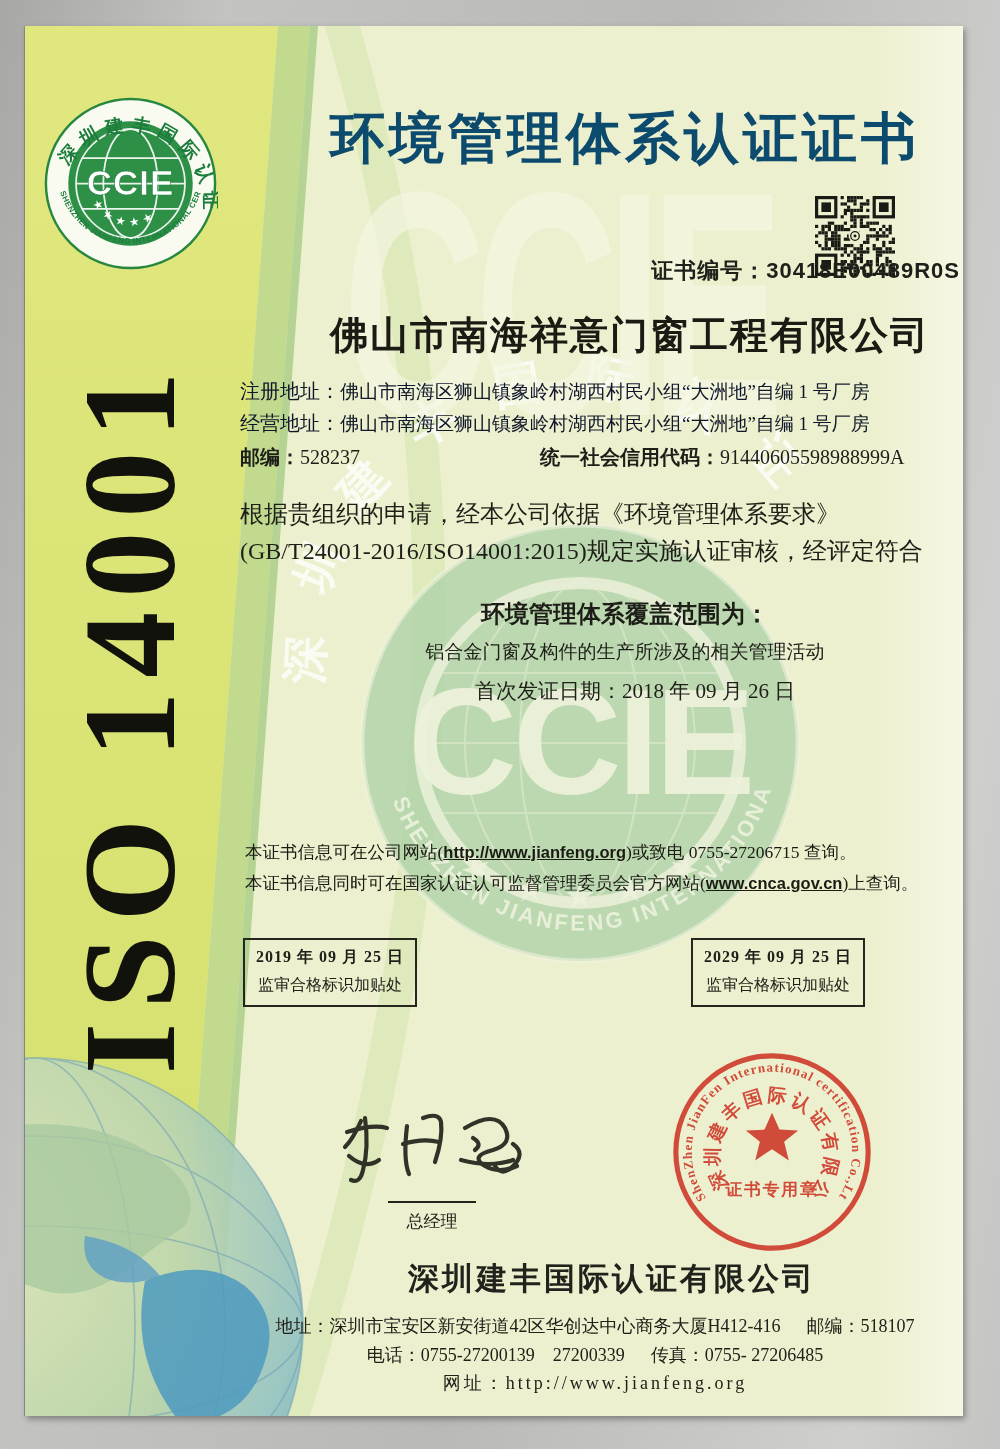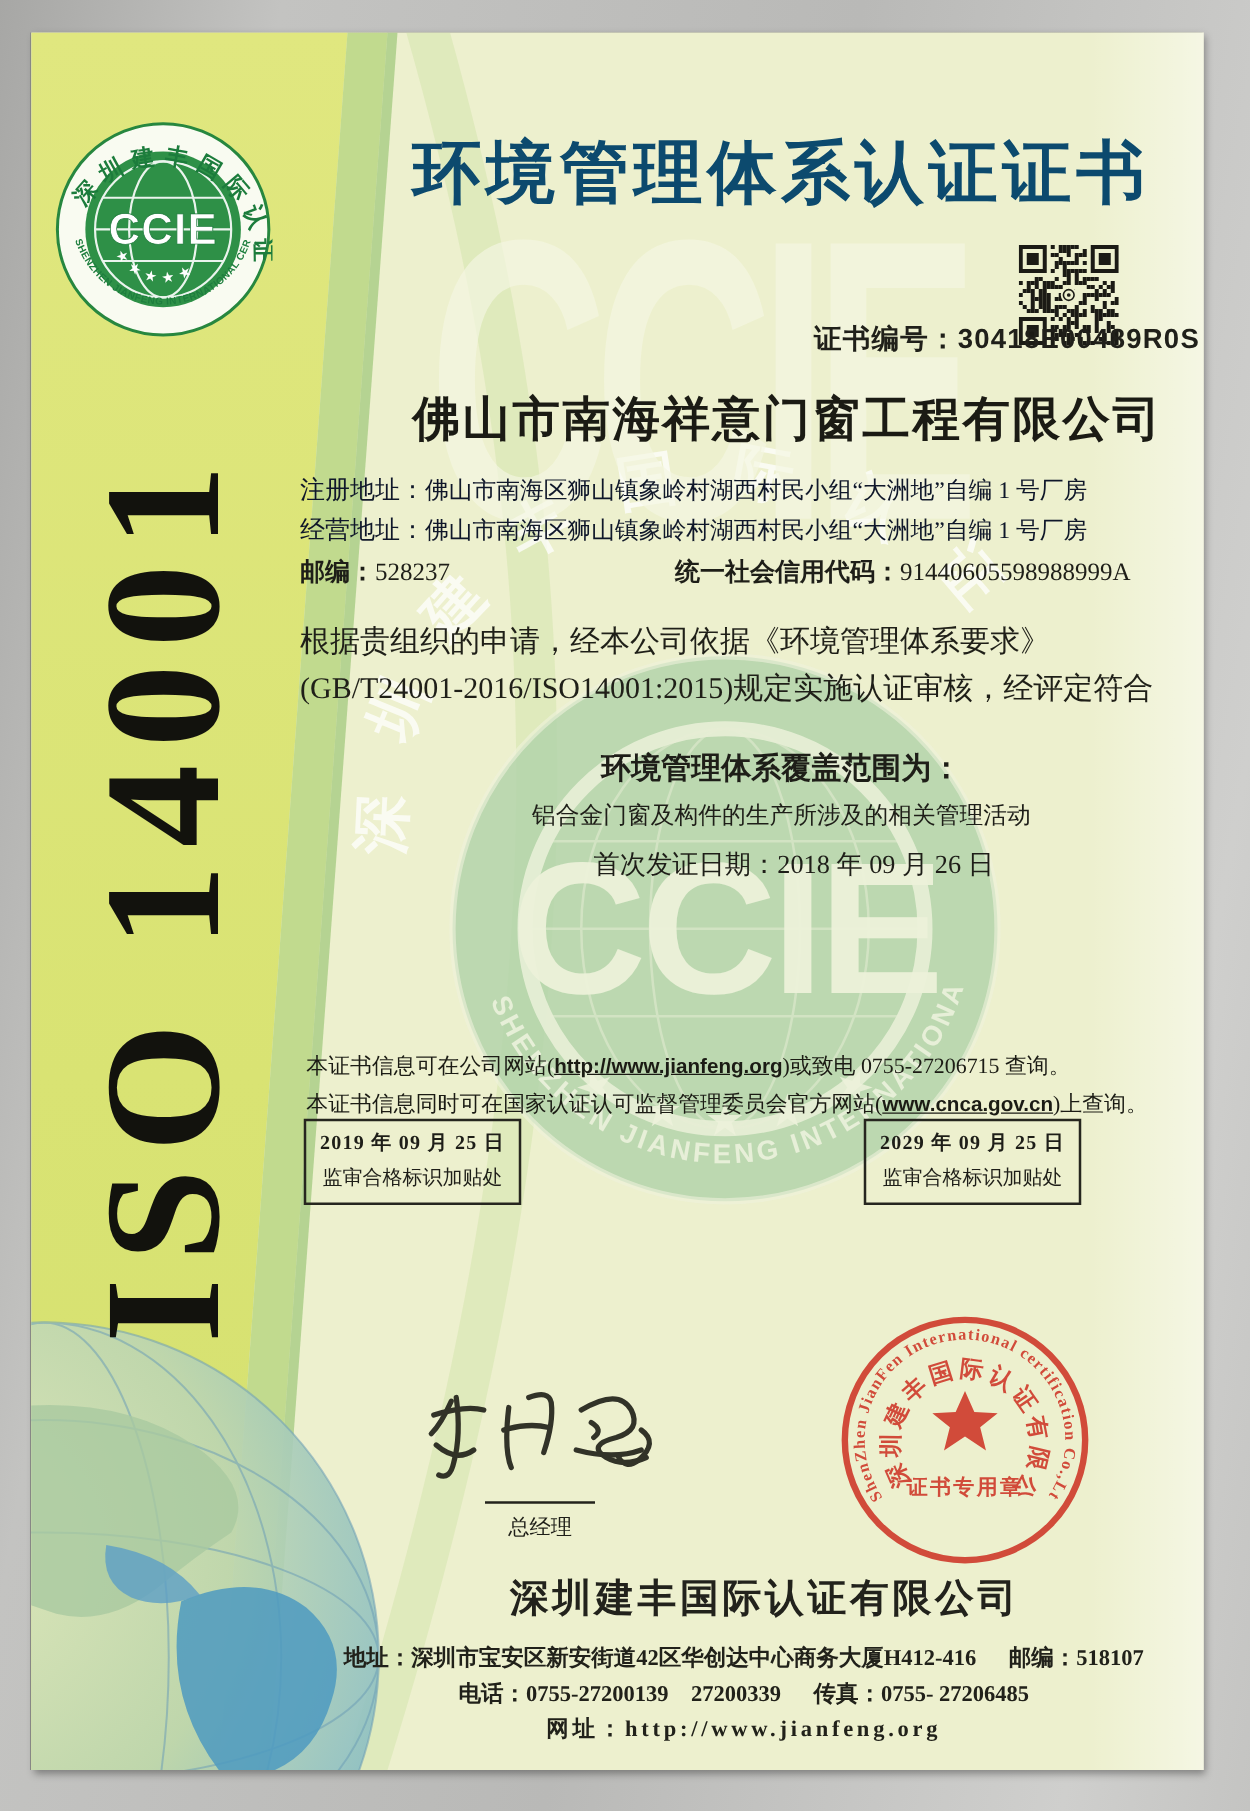--- a/index.html
+++ b/index.html
@@ -32,30 +32,30 @@
   .grant{position:absolute;left:215px;top:470px;width:740px;font-size:24px;line-height:37px;color:#1f1f18;}
   .scopehead{position:absolute;left:230px;top:572px;width:740px;text-align:center;
         font-size:24px;font-weight:700;}
   .scope{position:absolute;left:230px;top:613px;width:740px;text-align:center;font-size:19px;}
   .firstissue{position:absolute;left:240px;top:651px;width:740px;text-align:center;
         font-size:21px;font-weight:400;}
   .terms{position:absolute;left:220px;top:694px;width:735px;font-size:16.5px;line-height:29.5px;
         white-space:nowrap;color:#1d1d16;}
   .infoline{position:absolute;left:220px;width:735px;font-size:17.5px;white-space:nowrap;color:#1b1b14;}
   .u{text-decoration:underline;font-family:"Liberation Sans","DejaVu Sans",sans-serif;font-weight:700;font-size:16.5px;}
-  .sticker{position:absolute;top:869px;width:170px;height:58px;border:2px solid #26261f;
+  .sticker{position:absolute;top:912px;width:170px;height:58px;border:2px solid #26261f;
         text-align:center;padding-top:7px;background:transparent;}
   .sticker .d{font-size:16px;font-weight:700;letter-spacing:1px;}
   .sticker .l{font-size:16px;margin-top:7px;}
   .sigline{position:absolute;left:363px;top:1175px;width:88px;height:2px;background:#23231c;}
   .signer{position:absolute;left:364px;top:1184px;width:86px;text-align:center;font-size:17px;}
   .issuer{position:absolute;left:230px;top:1232px;width:714px;text-align:center;
         font-family:"Liberation Sans","DejaVu Sans",sans-serif;
         font-size:31px;font-weight:700;letter-spacing:3px;color:#22221c;}
-  .fline{position:absolute;left:200px;width:740px;text-align:center;font-size:18px;font-weight:700;color:#21211a;}
+  .fline{position:absolute;left:200px;width:740px;text-align:center;font-size:18px;font-weight:400;color:#21211a;}
   .fline .gap{display:inline-block;width:26px;}
   .webline{letter-spacing:3px;}
   .iso{position:absolute;left:-295px;top:605px;width:800px;height:170px;z-index:2;
         transform:rotate(-90deg);text-align:center;
         font-size:132px;font-weight:700;letter-spacing:14px;color:#12120d;line-height:170px;}
   .sealwrap{position:absolute;left:635px;top:1014px;width:224px;height:224px;z-index:3;opacity:.9;}
   .qr{position:absolute;left:790px;top:170px;width:80px;height:80px;z-index:2;}
 </style>
 </head>
 <body>

